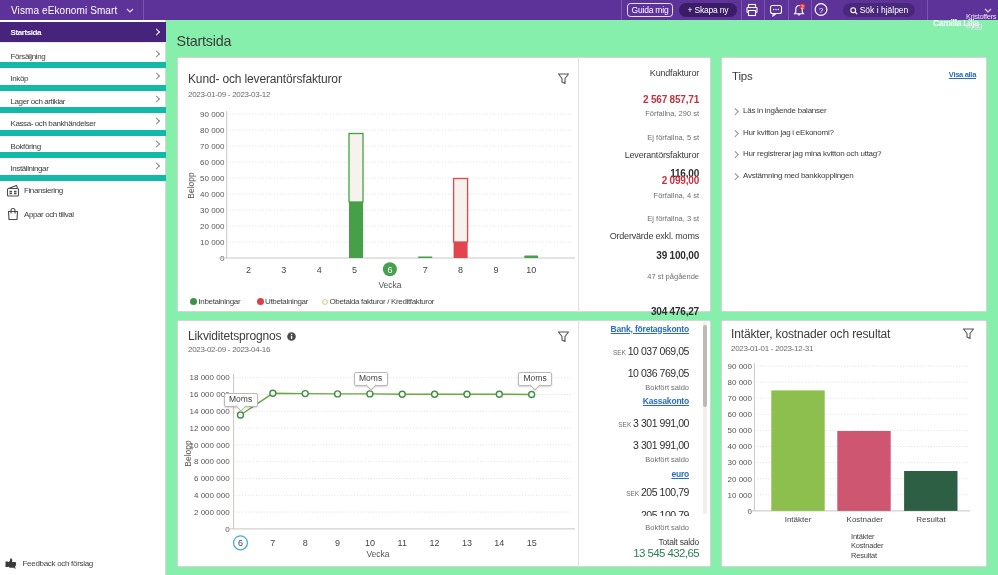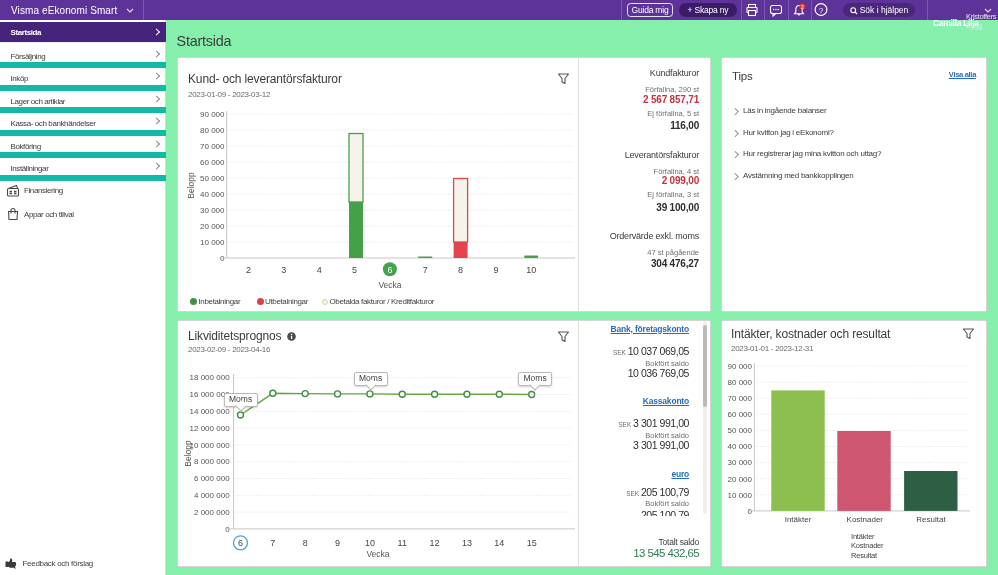--- a/index.html
+++ b/index.html
@@ -25,23 +25,23 @@
 #feedback{position:absolute;left:22.5px;top:539px;font-size:8px;letter-spacing:-0.3px;color:#3f3f3f;}
 
 #ptitle{position:absolute;left:176.6px;top:33px;font-size:14.3px;color:#3c3c3c;letter-spacing:-0.2px;}
 .card{position:absolute;background:#fff;border:1px solid #d8d5d1;border-radius:2px;}
 .ctitle{position:absolute;font-size:12px;color:#3c3c3c;letter-spacing:-0.15px;}
 .csub{position:absolute;font-size:8px;color:#6b6b6b;letter-spacing:-0.3px;}
 .funnel{position:absolute;width:13px;height:13px;}
 
 .r1{position:absolute;left:578px;width:121px;text-align:right;}
 .r3{position:absolute;left:578px;width:111px;text-align:right;}
-.grey{font-size:7.5px;color:#6e6e6e;}
+.grey{font-size:7.5px;color:#6e6e6e;margin-top:24px;}
 .red{font-size:10px;font-weight:bold;color:#c8313e;letter-spacing:-0.2px;}
-.bignum{font-size:10px;color:#2e2e2e;font-weight:bold;letter-spacing:-0.2px;}
+.bignum{font-size:10px;color:#2e2e2e;font-weight:bold;letter-spacing:-0.2px;margin-top:48px;}
 .heading{font-size:9px;color:#3b3b3b;letter-spacing:-0.2px;}
 .link{font-size:8.5px;color:#2a6cc0;text-decoration:underline;font-weight:bold;letter-spacing:-0.2px;}
 .sek{font-size:6.5px;color:#6e6e6e;}
 .amt{font-size:10.5px;color:#2e2e2e;letter-spacing:-0.45px;}
 .legend{position:absolute;font-size:8px;color:#3f3f3f;letter-spacing:-0.35px;}
 .dot{display:inline-block;width:7px;height:7px;border-radius:50%;margin-right:1.5px;vertical-align:-1px;}
 .tipitem{position:absolute;left:743px;font-size:8px;letter-spacing:-0.25px;color:#3b3b3b;}
 .tchev{position:absolute;left:732.5px;width:4.5px;height:4.5px;border-right:1px solid #8f8f8f;border-top:1px solid #8f8f8f;transform:rotate(45deg);}
 
 .tip{position:absolute;background:#fff;border:1px solid #bcb9b5;border-radius:2px;font-size:8.5px;color:#3b3b3b;padding:0.5px 4.5px 1.5px 4.5px;box-shadow:0 1px 2px rgba(0,0,0,0.18);}

